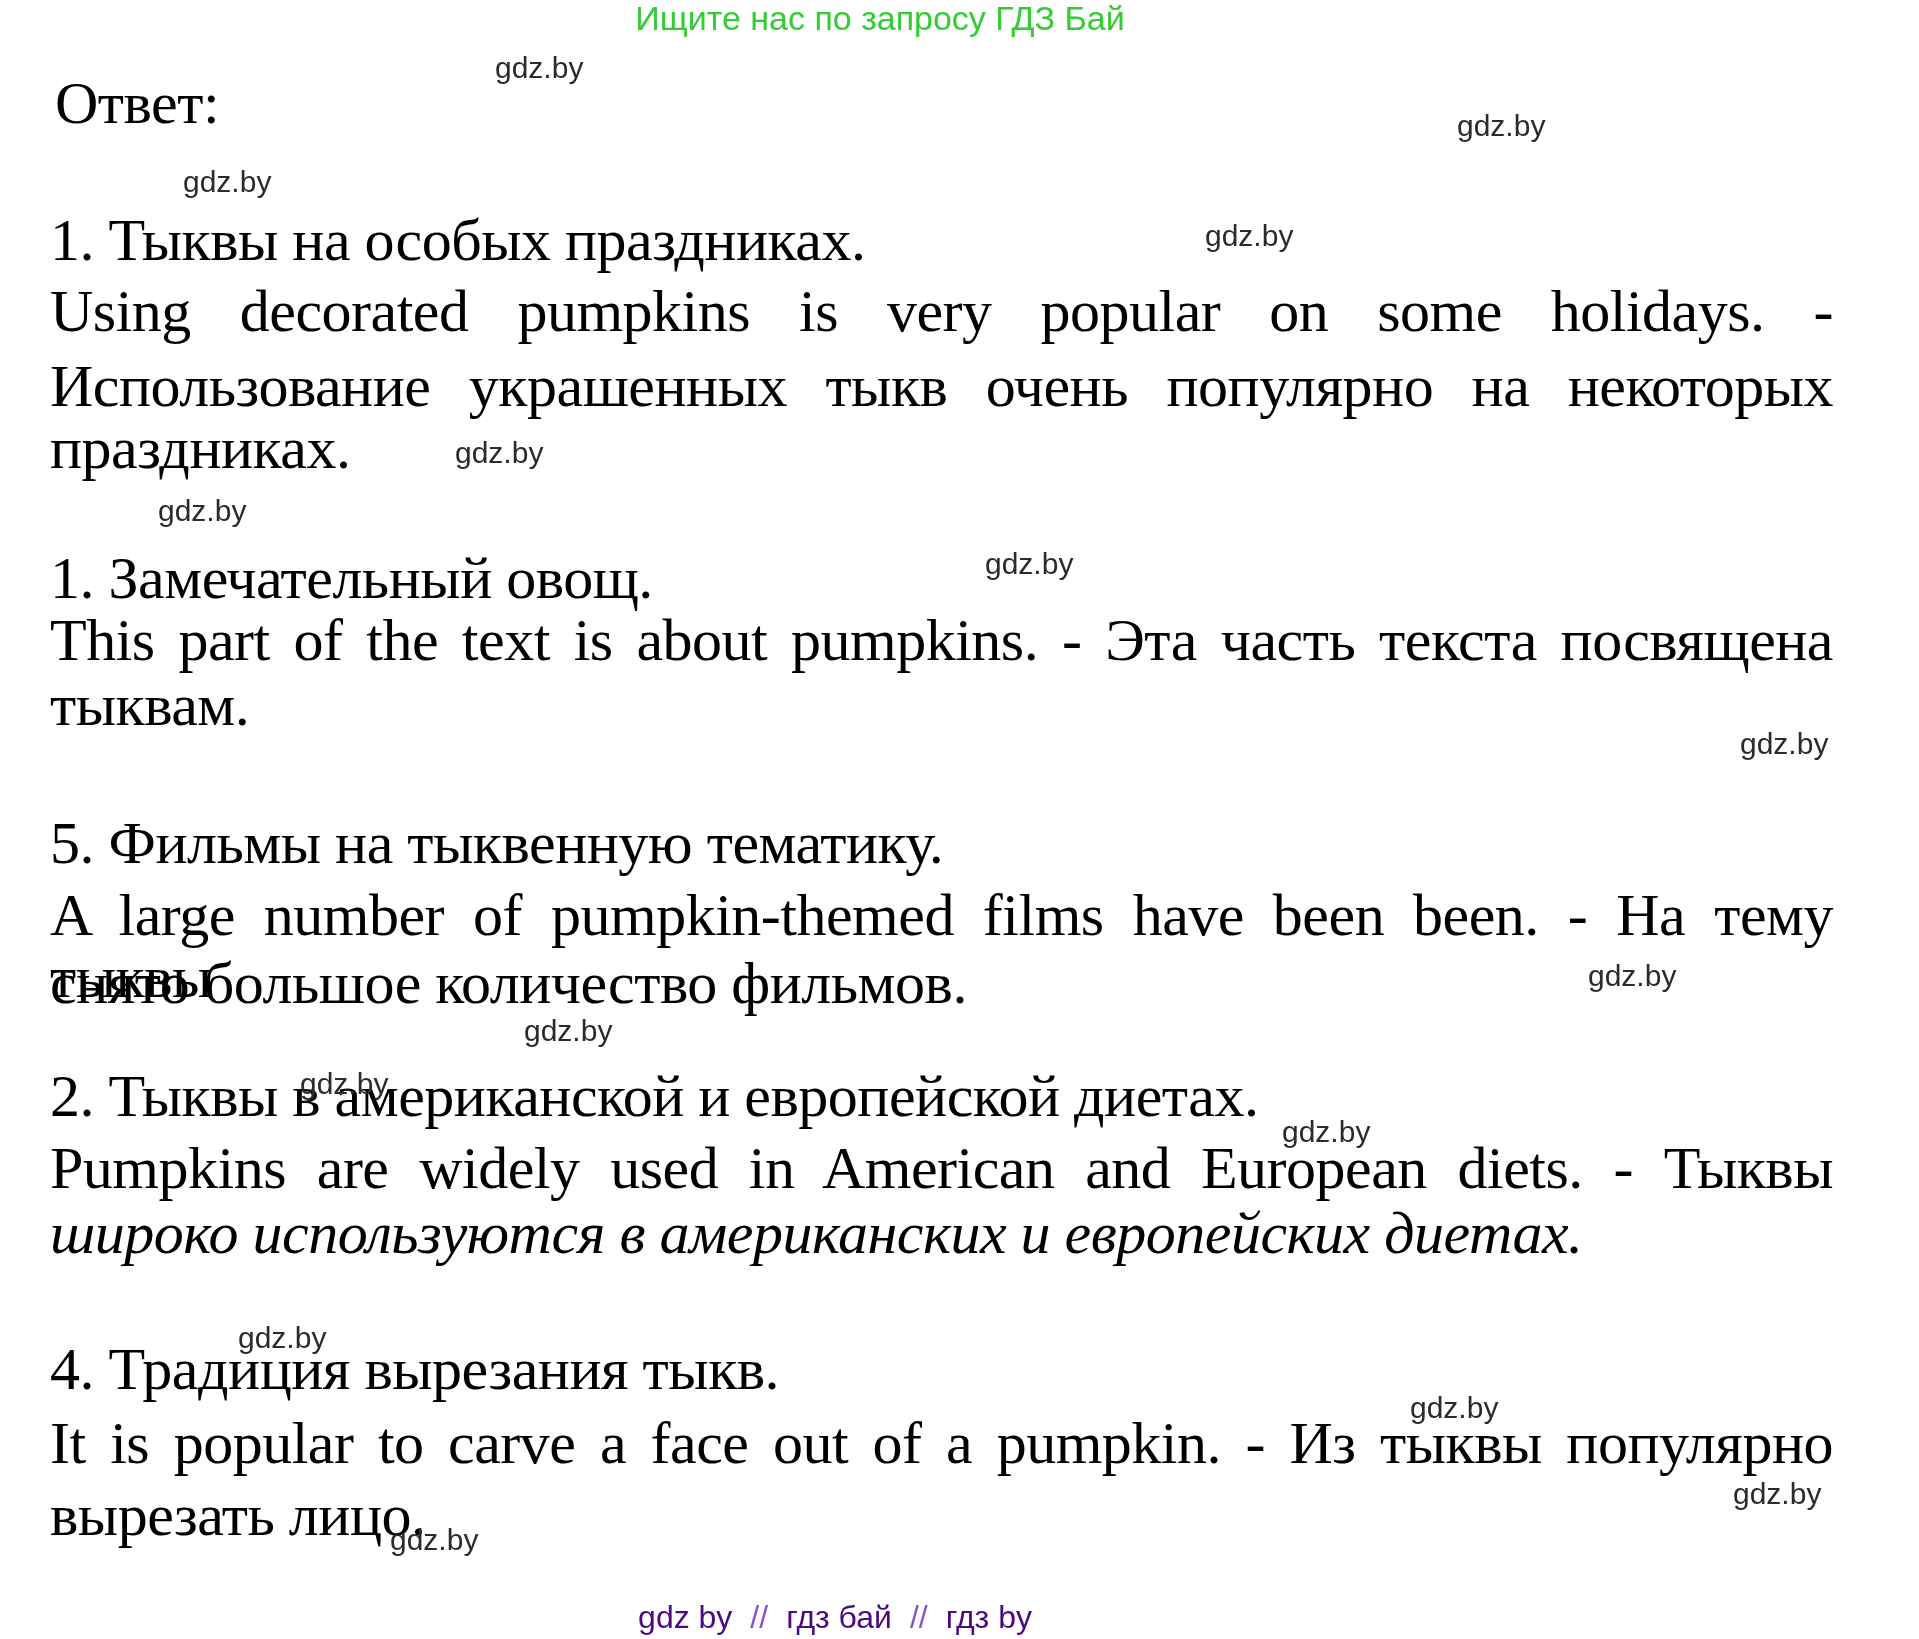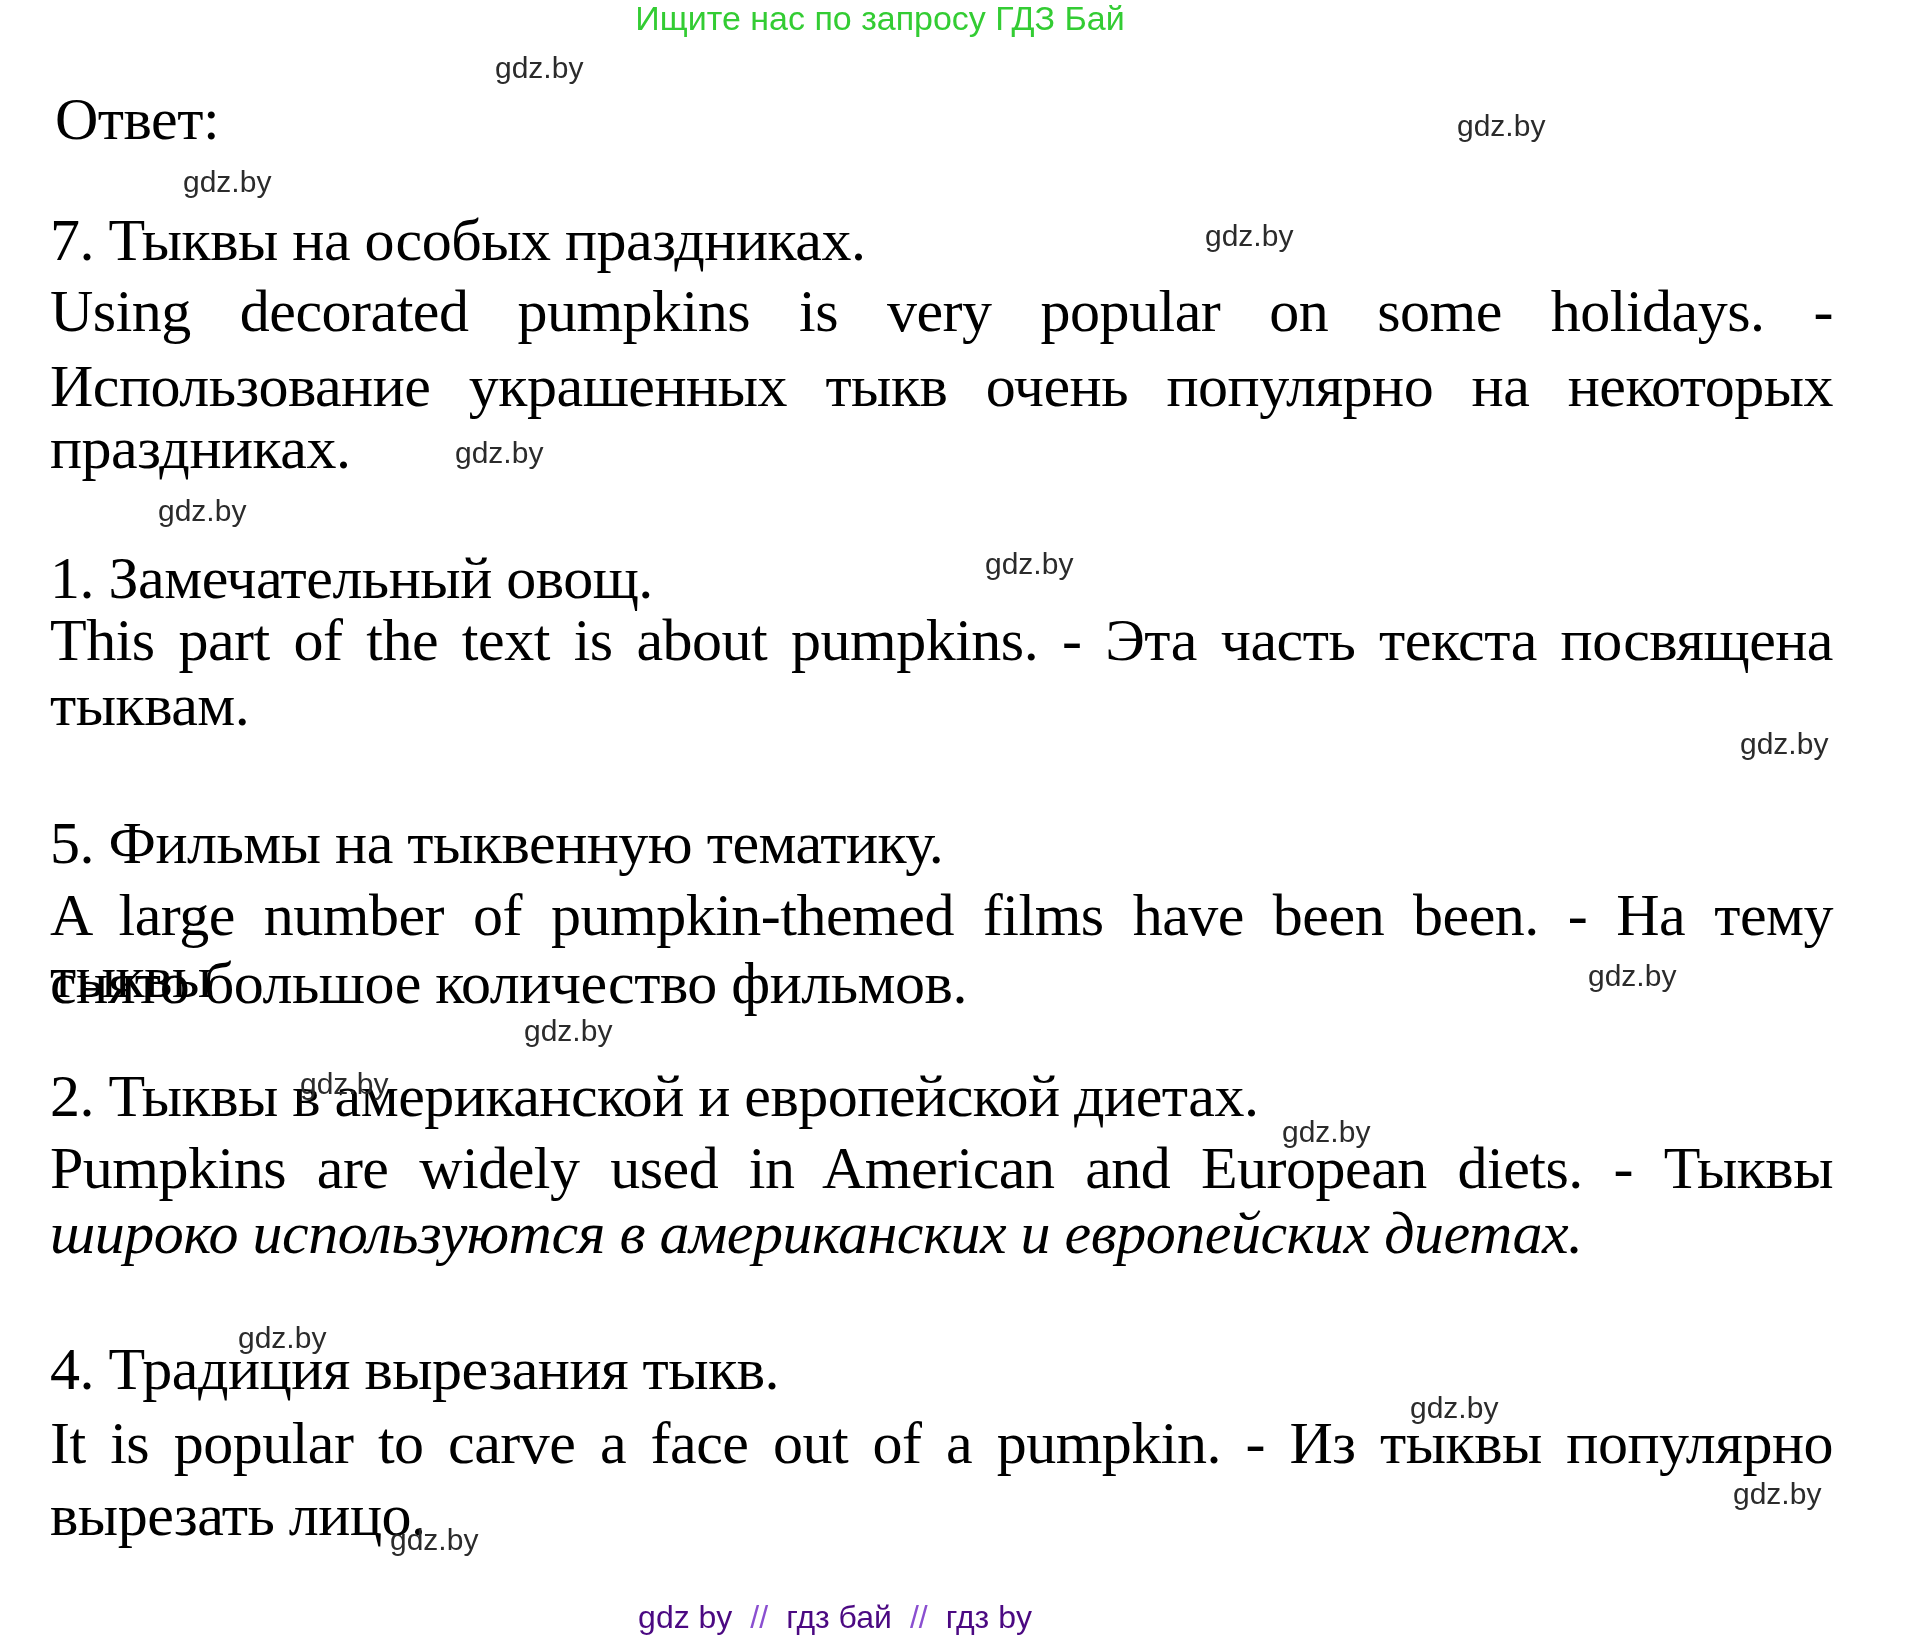--- a/index.html
+++ b/index.html
@@ -17,23 +17,23 @@
   .site-footer .sep{color:#8a4fd0;padding:0 14px;}
   .site-footer .word{padding:0 4px;}
 </style>
 </head>
 <body>
 
 <div class="page">
 
   <div class="site-header">Ищите нас по запросу ГДЗ Бай</div>
 
-  <div class="line" style="top:72px;left:55px;margin-top:16px;">Ответ:</div>
+  <div class="line" style="top:72px;left:55px;">Ответ:</div>
 
-  <div class="line" style="top:209px;">7. Тыквы на особых праздниках.</div>
+  <div class="line" style="top:209px;">1. Тыквы на особых праздниках.</div>
   <div class="line justify" style="top:280px;">Using decorated pumpkins is very popular on some holidays. -</div>
   <div class="line justify" style="top:347px;margin-top:8px;">Использование украшенных тыкв очень популярно на некоторых</div>
   <div class="line" style="top:417px;">праздниках.</div>
 
   <div class="line" style="top:547px;text-align:right;">1. Замечательный овощ.</div>
   <div class="line justify" style="top:609px;">This part of the text is about pumpkins. - Эта часть текста посвящена</div>
   <div class="line" style="top:674px;">тыквам.</div>
 
   <div class="line" style="top:812px;">5. Фильмы на тыквенную тематику.</div>
   <div class="line justify" style="top:884px;">A large number of pumpkin-themed films have been been. - На тему тыквы</div>

